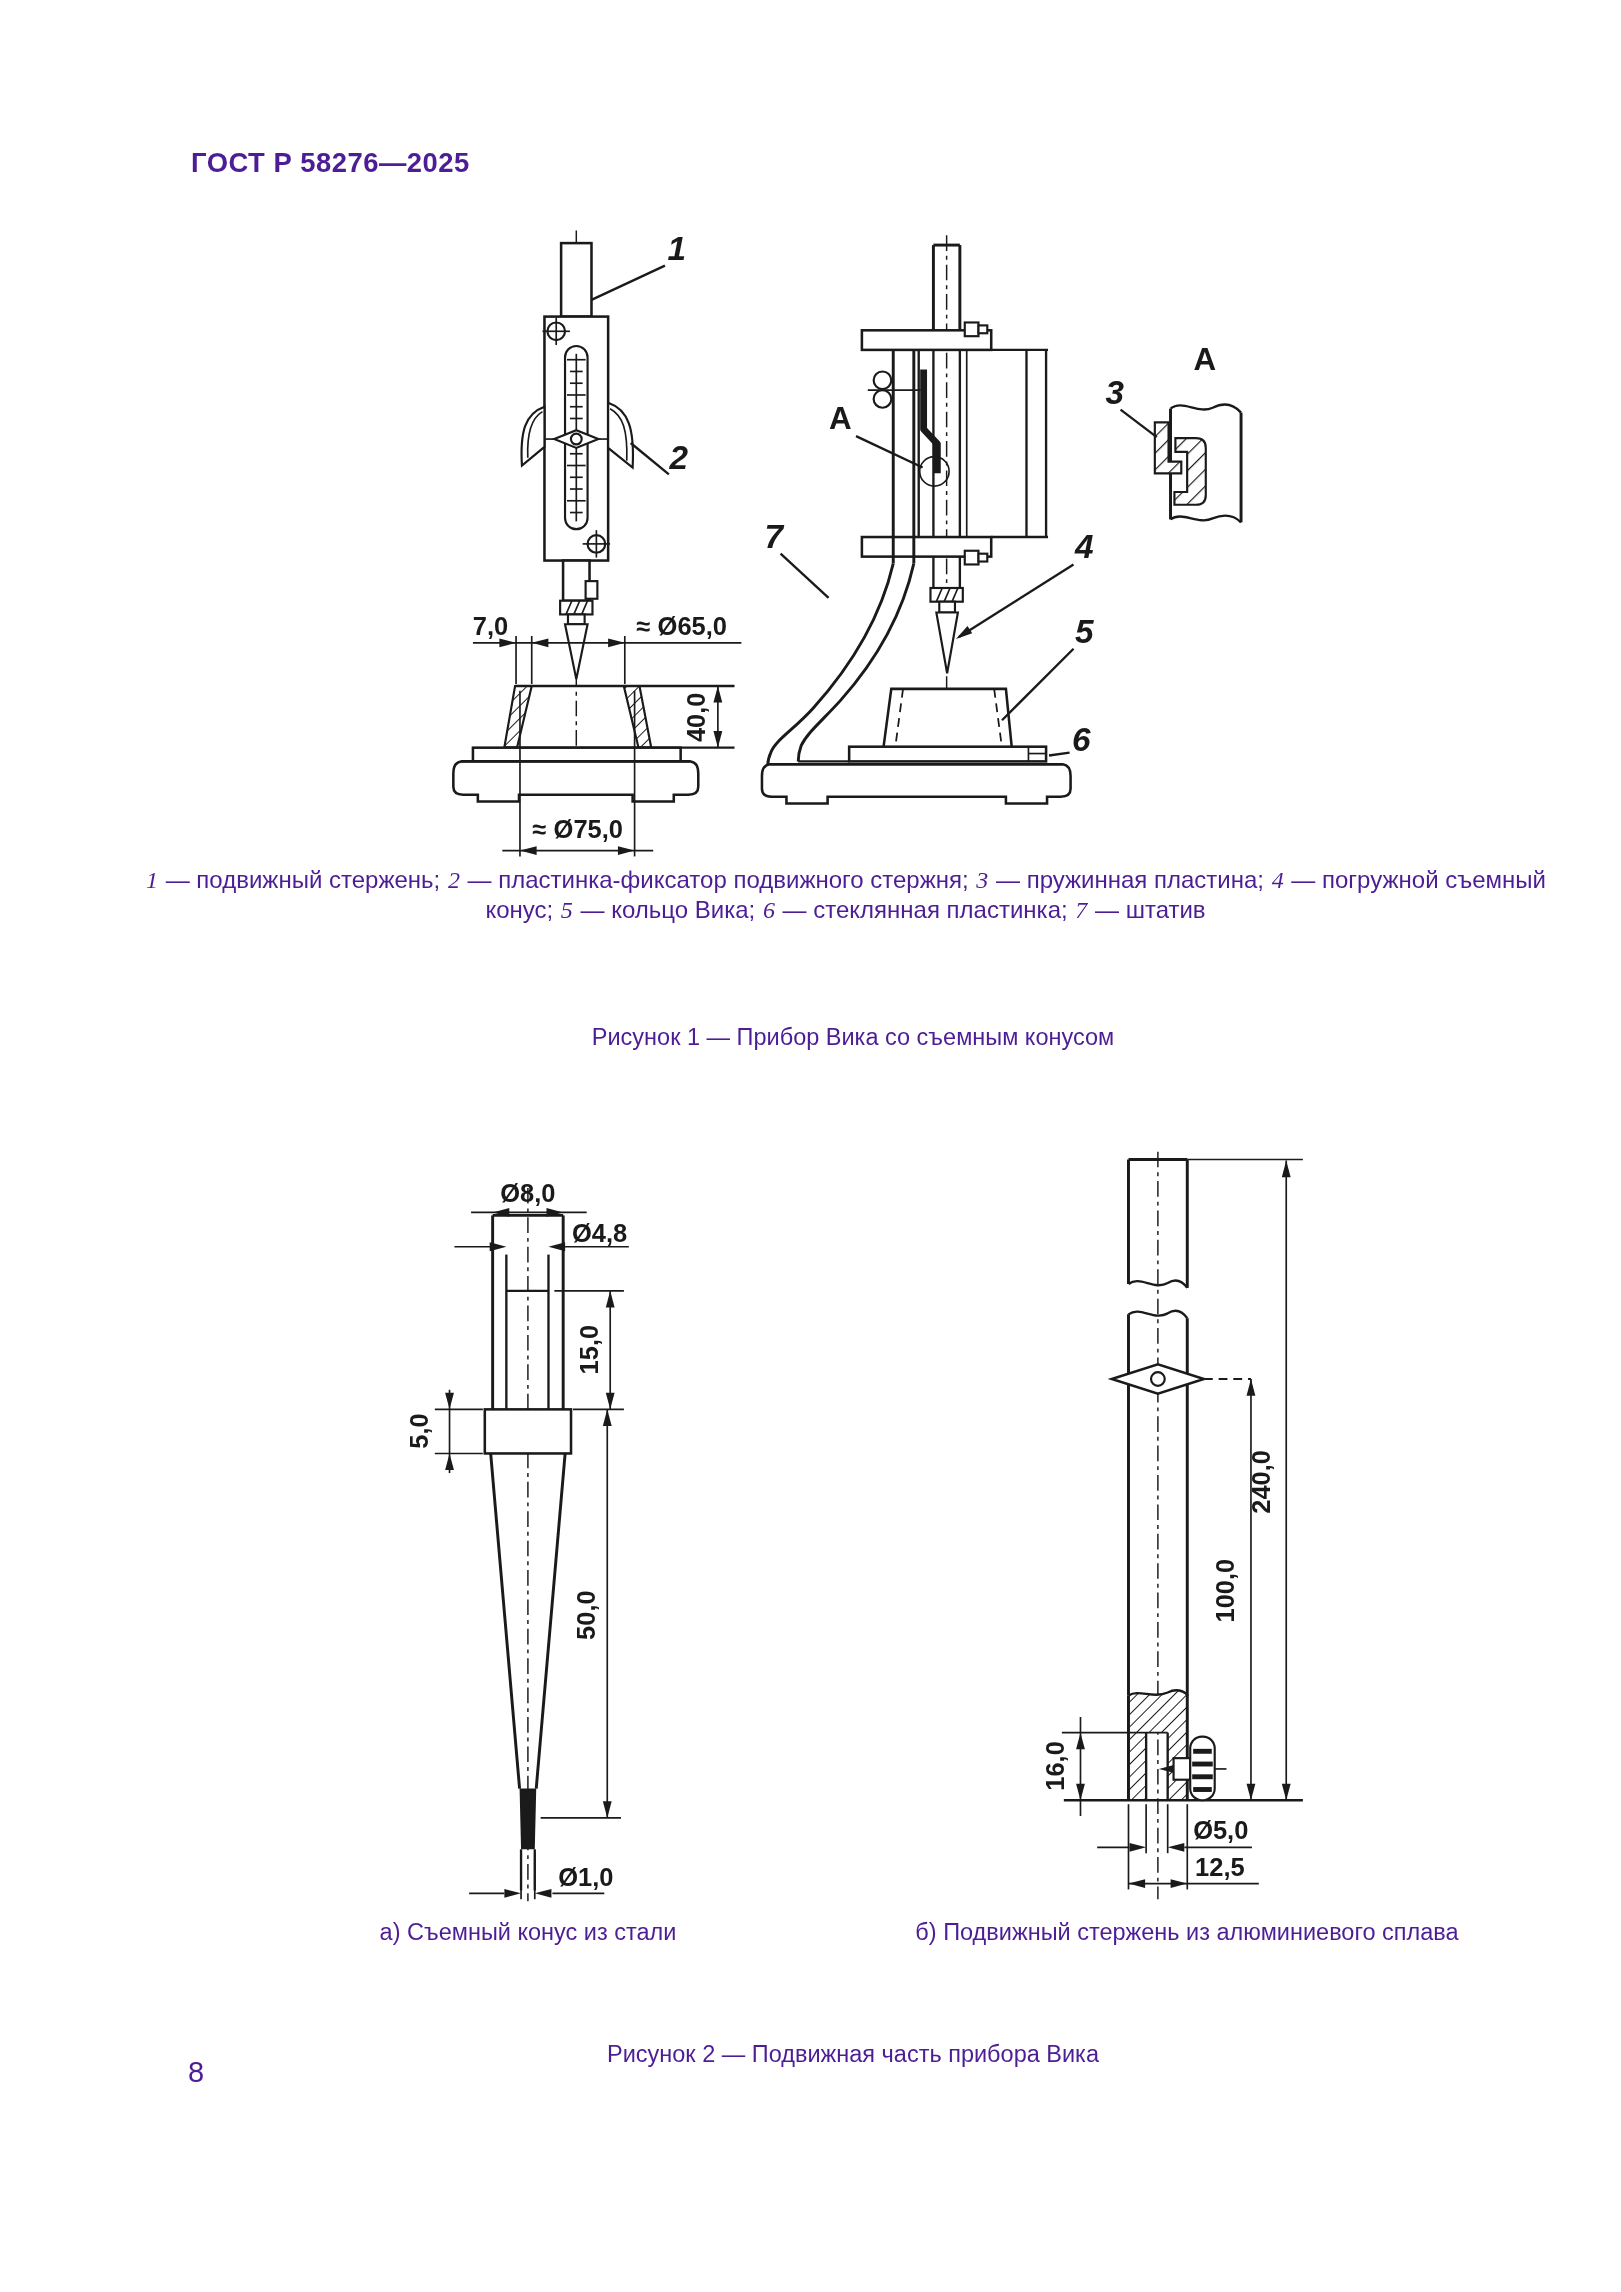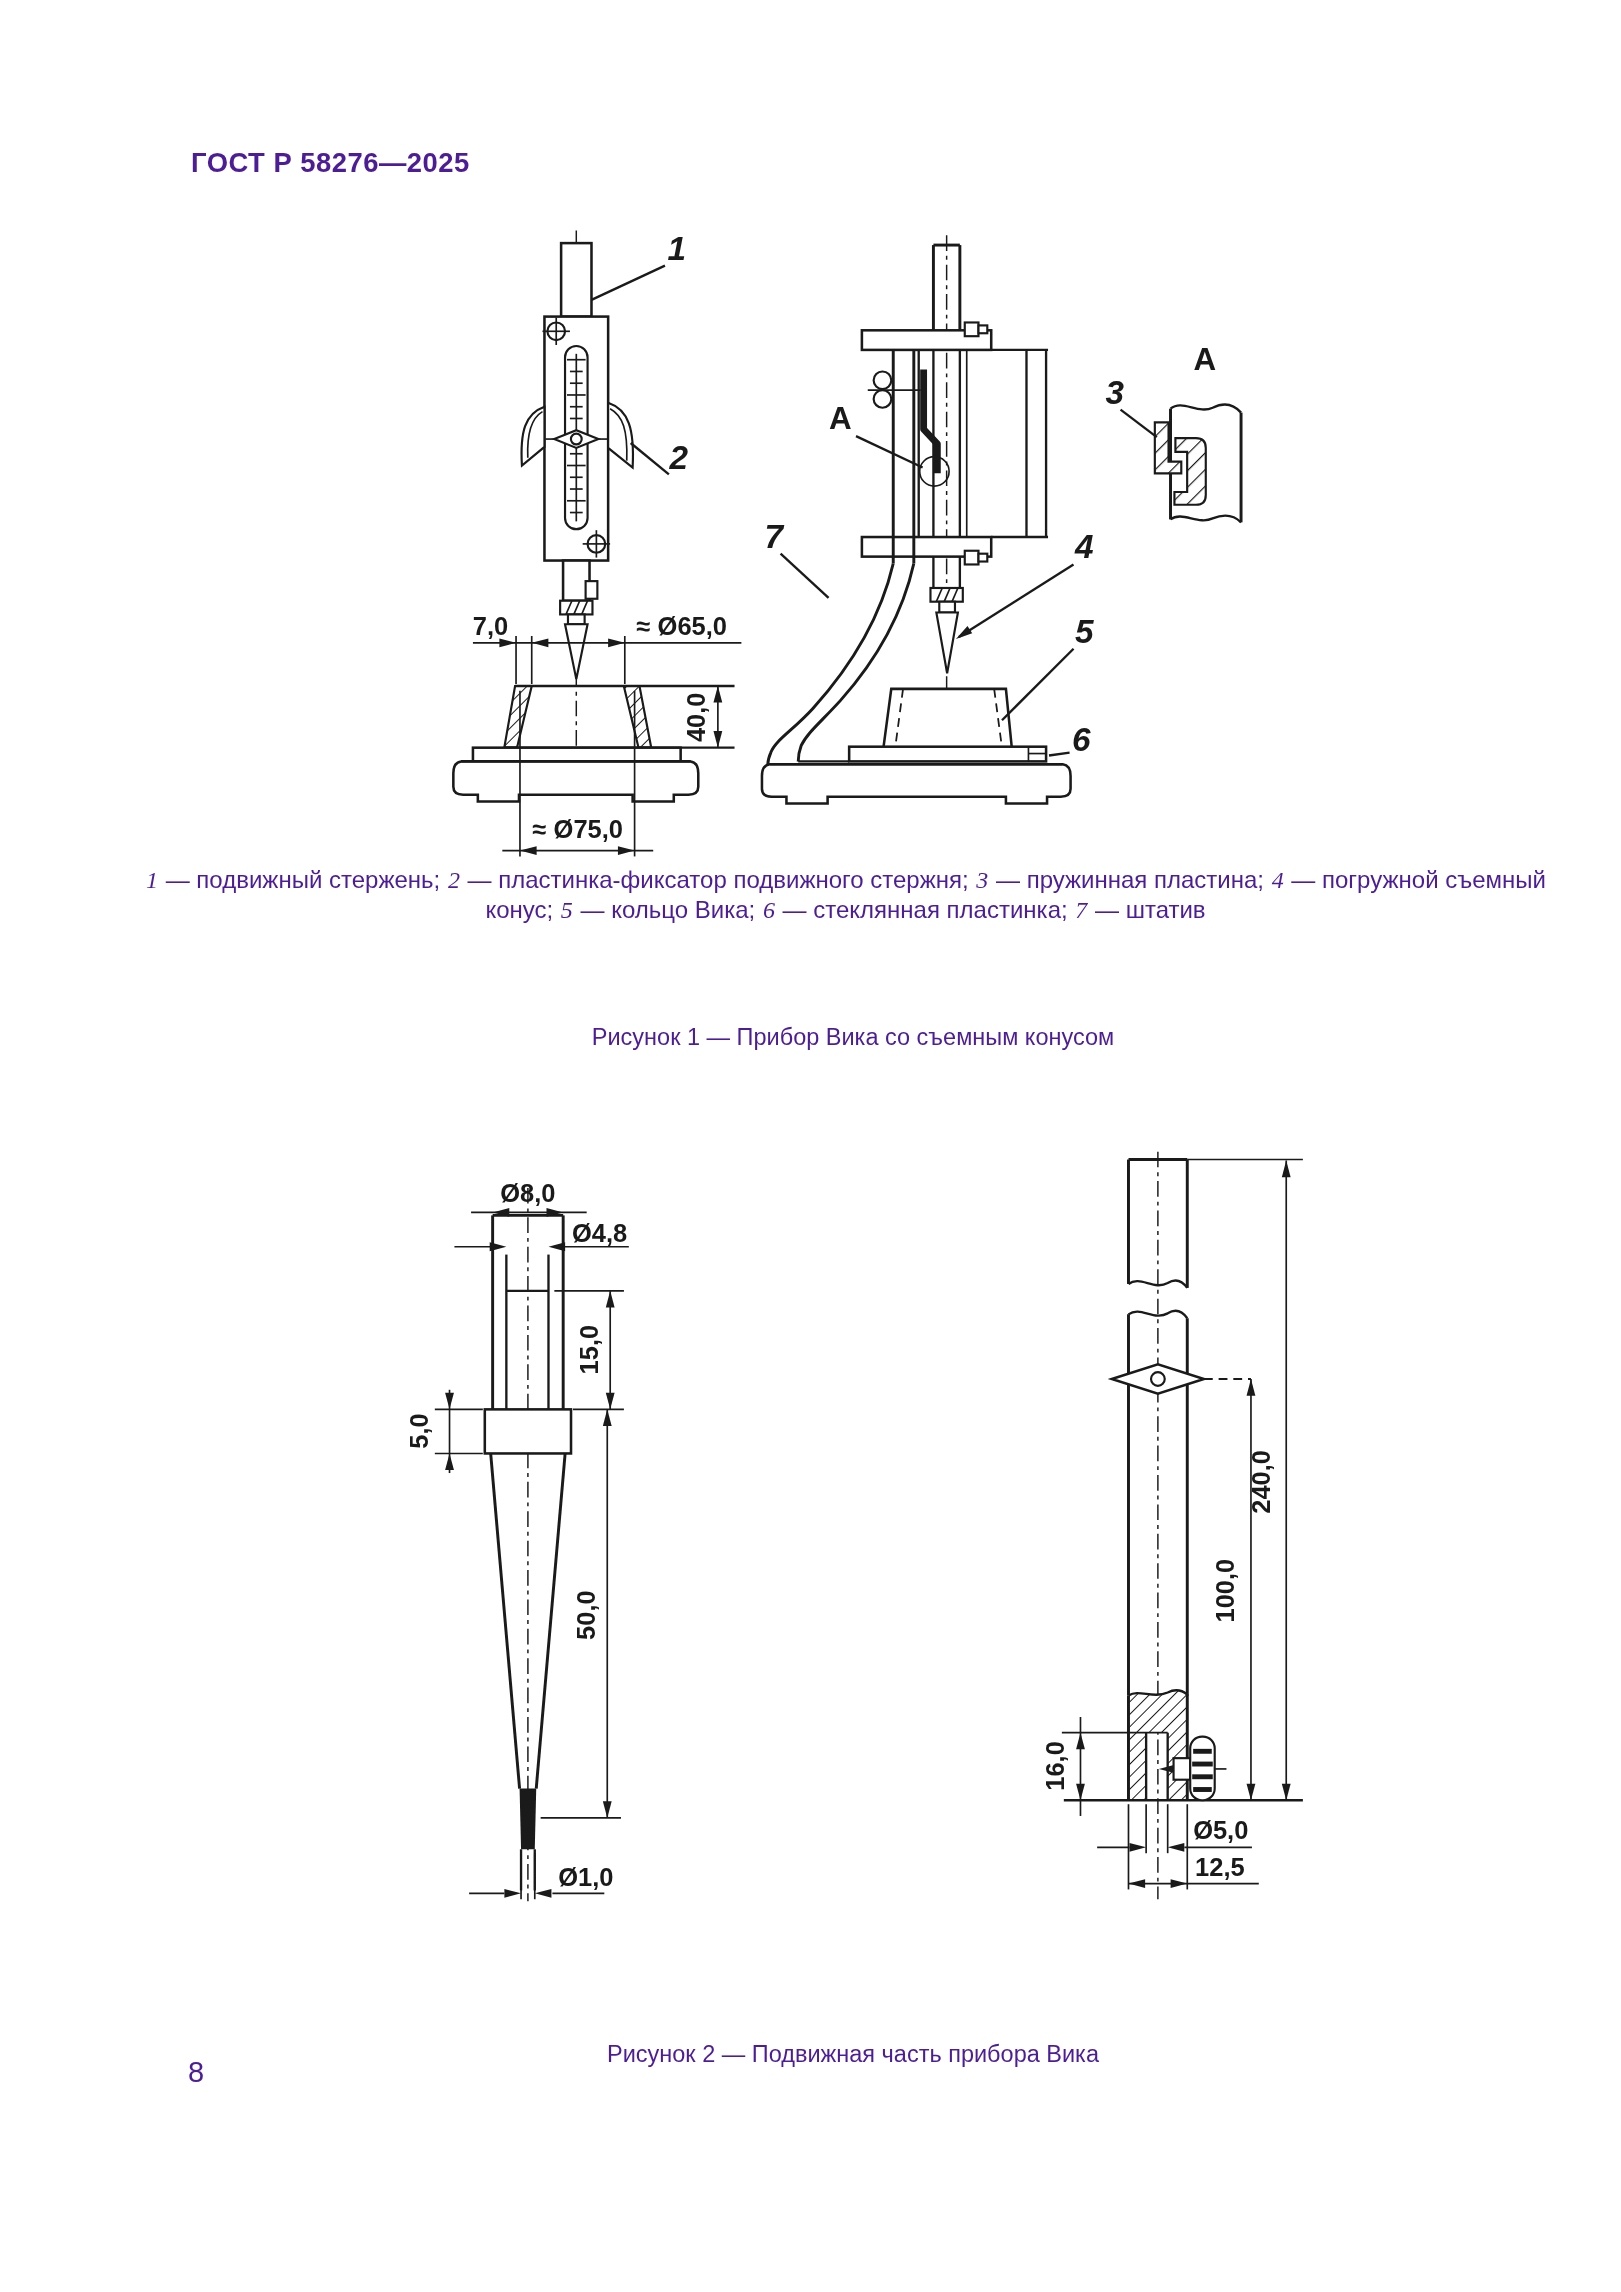--- a/index.html
+++ b/index.html
@@ -415,17 +415,19 @@
         <line class="thin" x1="772" y1="681" x2="772" y2="768"></line>
         <line class="thin" x1="832" y1="681" x2="832" y2="768"></line>
         <line class="thin" x1="772" y1="762" x2="905" y2="762"></line>
         <path class="ar" d="M772,762 L789,757.5 L789,766.5 Z"></path>
         <path class="ar" d="M832,762 L815,757.5 L815,766.5 Z"></path>
         <text class="t-dim" x="840" y="754">12,5</text>
       </g>
     </g>
   </svg>
 
+  <div class="abs subcap subcapA">а)  Съемный конус из стали</div>
+  <div class="abs subcap subcapB">б)  Подвижный стержень из алюминиевого сплава</div>
   <div class="abs caption fig2cap">Рисунок 2 — Подвижная часть прибора Вика</div>
 
   <div class="abs pagenum">8</div>
 </div>
 
 
 </body></html>

